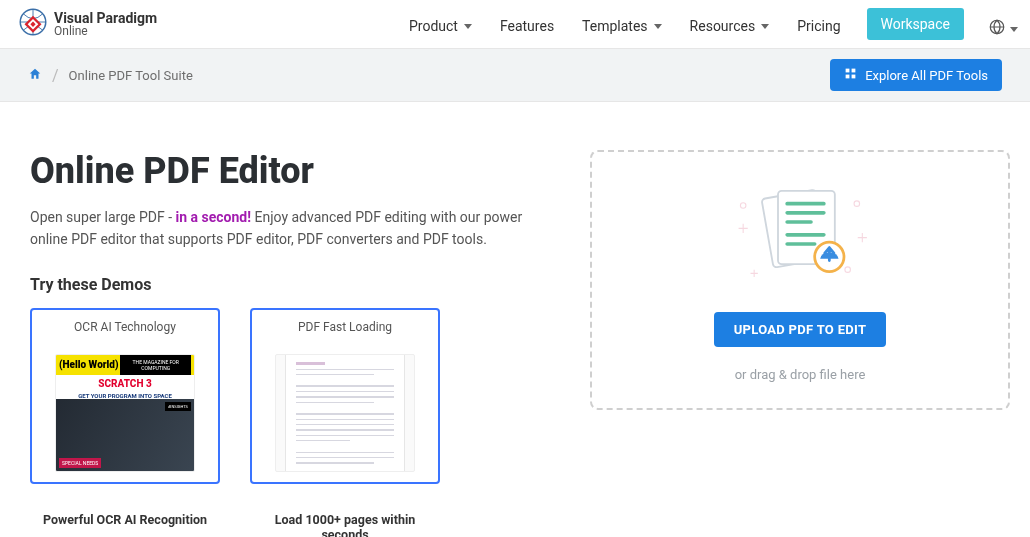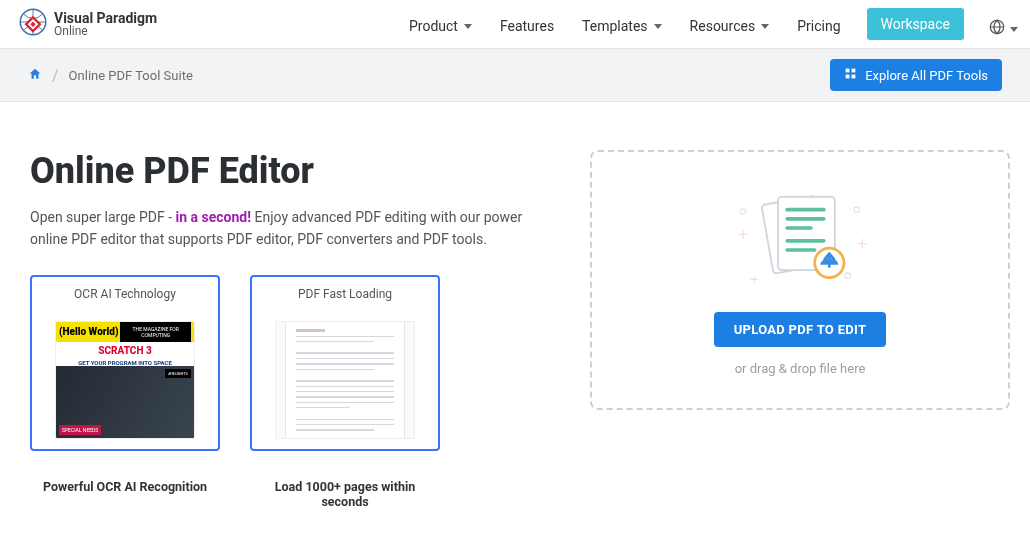--- a/index.html
+++ b/index.html
@@ -34,21 +34,21 @@
 .demos-h{ font-size:16px; font-weight:700; color:#333; margin-bottom:14px;}
 .demos{ display:flex; gap:30px; }
 .demo{ width:190px; text-align:center;}
 .card{ border:2px solid #3a74ff; border-radius:4px; padding:10px 10px 10px 10px; height:176px; display:flex; flex-direction:column; align-items:center; cursor:pointer; gap:20px; }
 .card-title{ font-size:12px; color:#555;}
 .thumb{ width:140px; height:126px; background:#fafafa; border:1px solid #eee; border-radius:2px; overflow:hidden; display:flex; align-items:center; justify-content:center;}
 .demo-cap{ margin-top:28px; font-size:12.5px; font-weight:700; color:#333;}
 
 
 .right{flex:1; display:flex; align-items:flex-start; justify-content:center;}
-.dropzone{ width:420px; height:260px; border:2px dashed #cfcfcf; border-radius:8px; display:flex; flex-direction:column; align-items:center; justify-content:center; gap:14px; position:relative;}
+.dropzone{ width:420px; height:260px; border:2px dashed #cfcfcf; border-radius:8px; display:flex; flex-direction:column; align-items:center; justify-content:center; gap:20px; position:relative;}
 .btn-upload{ background:#1d7fe2; color:#fff; padding:10px 20px; font-size:13px; font-weight:700; border-radius:4px; letter-spacing:.3px; cursor:pointer;}
 .drop-hint{ color:#9aa0a6; font-size:13px;}
 
 .caret{ width:0;height:0;border-left:4px solid transparent;border-right:4px solid transparent;border-top:5px solid #666; display:inline-block;}
 
 
 .mag{width:100%;height:100%;display:flex;flex-direction:column;}
 .mag-top{background:#f6e200;height:20px;display:flex;align-items:center;padding:2px 3px;gap:2px;}
 .hw{color:#000;font-weight:900;font-size:10px;line-height:1;}
 .mag-bar{background:#000;color:#fff;font-size:5px;flex:1;height:26px;padding:2px;display:flex;align-items:center;}
@@ -141,20 +141,21 @@
     <span>Explore All PDF Tools</span>
   </div>
 </div>
 
 <div class="hero">
   <div class="left">
     <h1 class="title">Online PDF Editor</h1>
     <div class="desc">
       <span>Open super large PDF - </span><span class="bold">in a second!</span><span> Enjoy advanced PDF editing with our power online PDF editor that supports PDF editor, PDF converters and PDF tools.</span>
     </div>
+    <div class="demos-h">Try these Demos</div>
     <div class="demos">
       <div class="demo">
         <div class="card">
           <div class="card-title">OCR AI Technology</div>
           <div class="thumb">
             <div class="mag">
               <div class="mag-top">
                   <div class="hw">(Hello World)</div>
                   <div class="mag-bar">THE MAGAZINE FOR COMPUTING</div>
                 </div>

